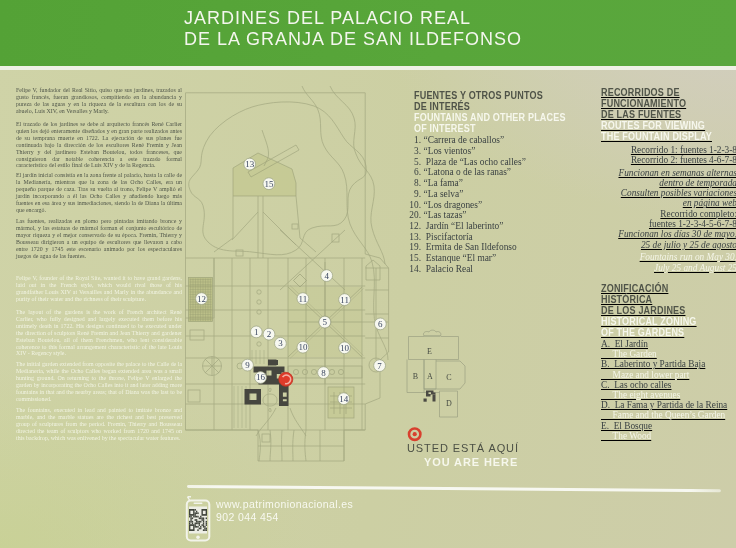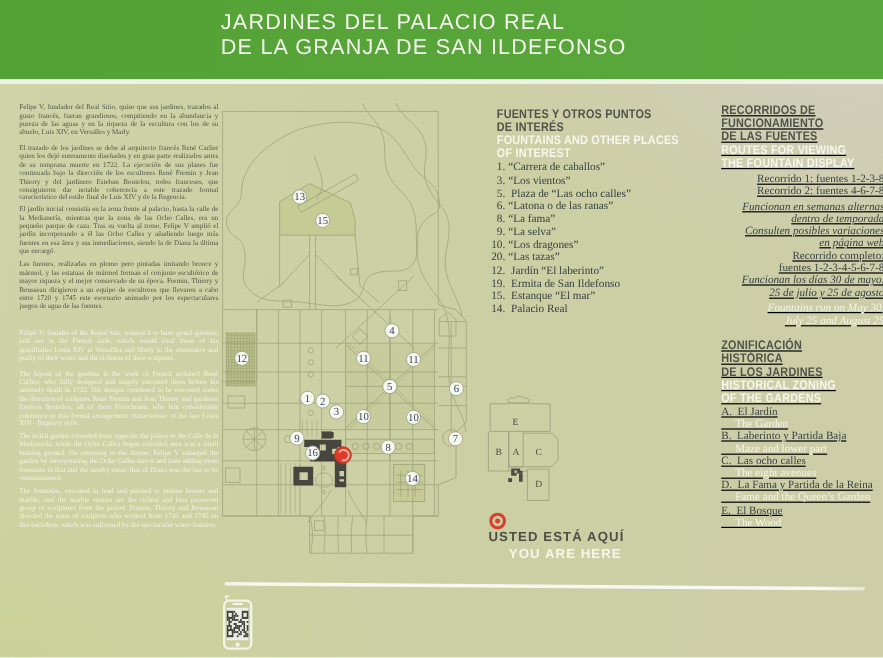--- a/index.html
+++ b/index.html
@@ -25,21 +25,21 @@
     transform:scaleX(0.87);transform-origin:left top;}
   #legend{position:absolute;left:414px;top:89.5px;width:180px;}
   #legend .list{margin-top:1.5px;font-family:"Liberation Serif",serif;font-size:9.4px;
     color:#3b4243;}
   #legend .it{height:10.7px;line-height:10.7px;white-space:nowrap;}
   #legend .n{display:inline-block;width:14.5px;margin-left:-7.5px;text-align:right;margin-right:2.5px;}
   #rcol{position:absolute;left:601px;top:87px;width:136px;text-decoration:underline;}
   .ser{font-family:"Liberation Serif",serif;font-size:9.3px;line-height:10.3px;color:#3b4243;}
   .ser i{font-style:italic;}
   .wht{color:rgba(248,250,238,0.9);}
-  #usted{position:absolute;left:407px;top:442px;color:#4c5045;font-weight:bold;
+  #usted{position:absolute;left:407px;top:442px;color:#4c5045;font-weight:normal;
     font-size:11px;letter-spacing:0.9px;}
   #youare{position:absolute;left:424px;top:455.5px;color:rgba(250,251,242,0.92);
     font-weight:bold;font-size:11px;letter-spacing:0.9px;}
   #fline{position:absolute;left:187px;top:485px;width:534px;height:3px;
     background:linear-gradient(to right,rgba(248,249,242,0.85), #f7f8f1 6%, #f7f8f1 94%, rgba(248,249,242,0.6));
     transform:rotate(0.45deg);transform-origin:left center;border-radius:2px;}
   #ftxt{position:absolute;left:216px;top:498px;color:rgba(250,251,243,0.95);
     font-size:10.5px;line-height:12.5px;letter-spacing:0.4px;}
 </style>
 </head>
@@ -228,20 +228,21 @@
     <div class="list">
       <div class="it"><span class="n">1.</span>“Carrera de caballos”</div>
       <div class="it"><span class="n">3.</span>“Los vientos”</div>
       <div class="it"><span class="n">5.</span>&nbsp;Plaza de “Las ocho calles”</div>
       <div class="it"><span class="n">6.</span>“Latona o de las ranas”</div>
       <div class="it"><span class="n">8.</span>“La fama”</div>
       <div class="it"><span class="n">9.</span>“La selva”</div>
       <div class="it"><span class="n">10.</span>“Los dragones”</div>
       <div class="it"><span class="n">20.</span>“Las tazas”</div>
       <div class="it"><span class="n">12.</span>&nbsp;Jardín “El laberinto”</div>
+      <div class="it"><span class="n">13.</span>&nbsp;Piscifactoría</div>
       <div class="it"><span class="n">19.</span>&nbsp;Ermita de San Ildefonso</div>
       <div class="it"><span class="n">15.</span>&nbsp;Estanque “El mar”</div>
       <div class="it"><span class="n">14.</span>&nbsp;Palacio Real</div>
     </div>
   </div>
 
   <svg style="position:absolute;left:403px;top:329px" width="70" height="95" viewBox="403 329 70 95">
 <g fill="none" stroke="#93977c" stroke-width="0.65" opacity="0.9">
 <path d="M408.5,336.5 V359.5 H458.5 V336.5 H441 M424,336.5 H408.5"></path>
 <path d="M424,336 C422,332.5 426,330.5 429,332 C430,329.5 435,329.5 436,332 C439,330.5 442,333 440.5,336 Z"></path>
@@ -376,13 +377,14 @@
 <rect x="14.69" y="31.62" width="1.38" height="1.69"></rect>
 <rect x="16.08" y="31.62" width="1.38" height="1.69"></rect>
 <rect x="20.23" y="31.62" width="1.38" height="1.69"></rect>
 <rect x="21.62" y="31.62" width="1.38" height="1.69"></rect>
 <rect x="13.31" y="33.31" width="1.38" height="1.69"></rect>
 <rect x="18.85" y="33.31" width="1.38" height="1.69"></rect>
 <rect x="20.23" y="33.31" width="1.38" height="1.69"></rect>
 <rect x="21.62" y="33.31" width="1.38" height="1.69"></rect>
 </g>
 </svg>
+  <div id="ftxt">www.patrimonionacional.es<br>902 044 454</div>
 </div>
 
 </body></html>

